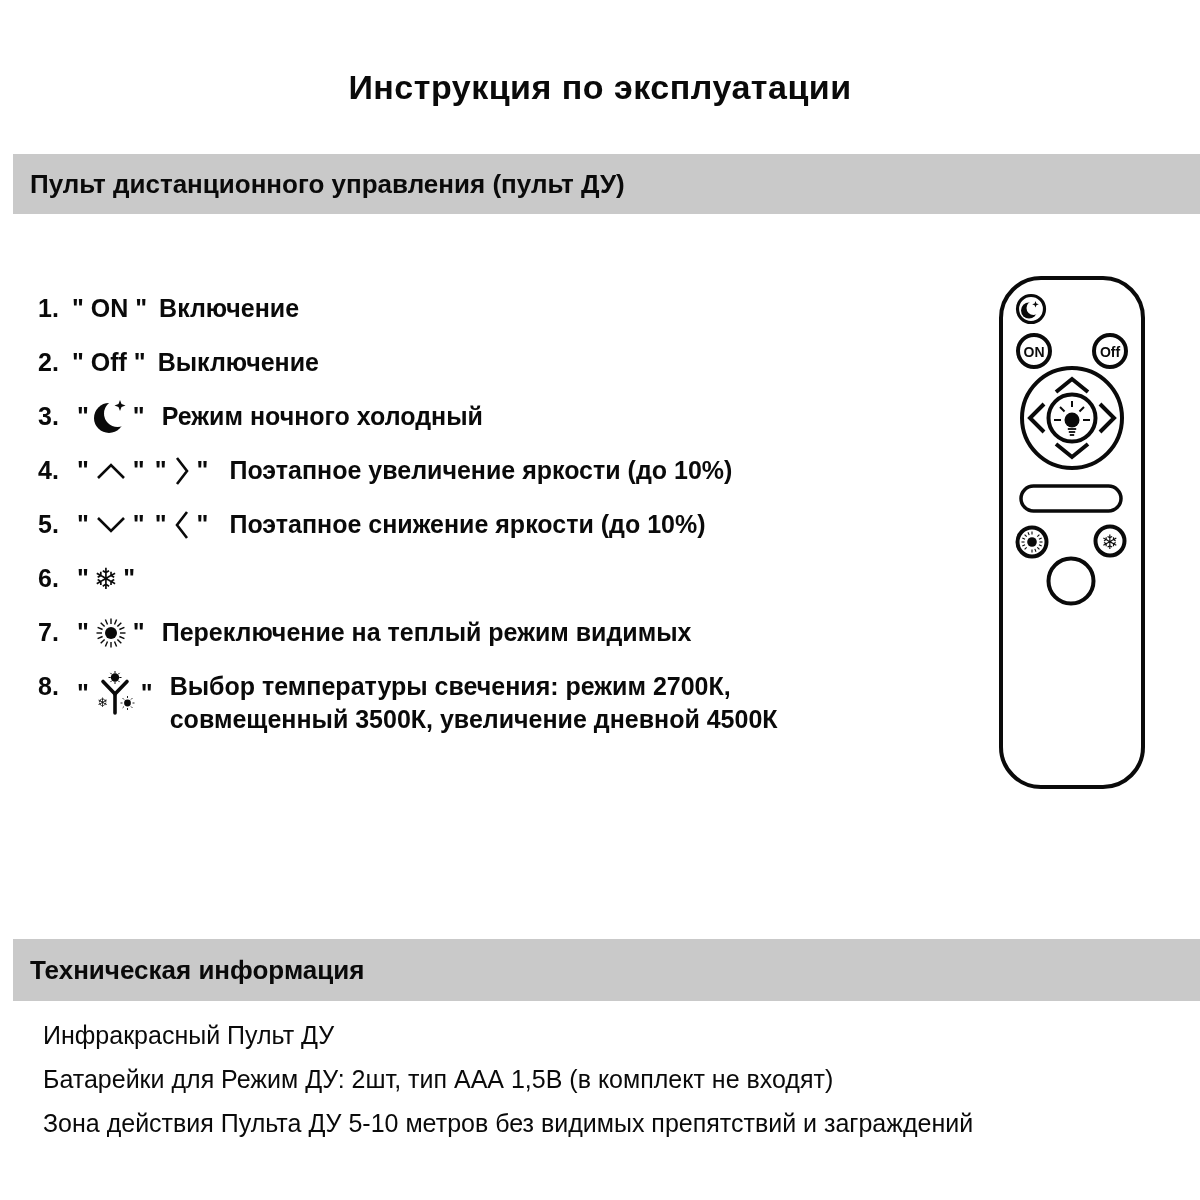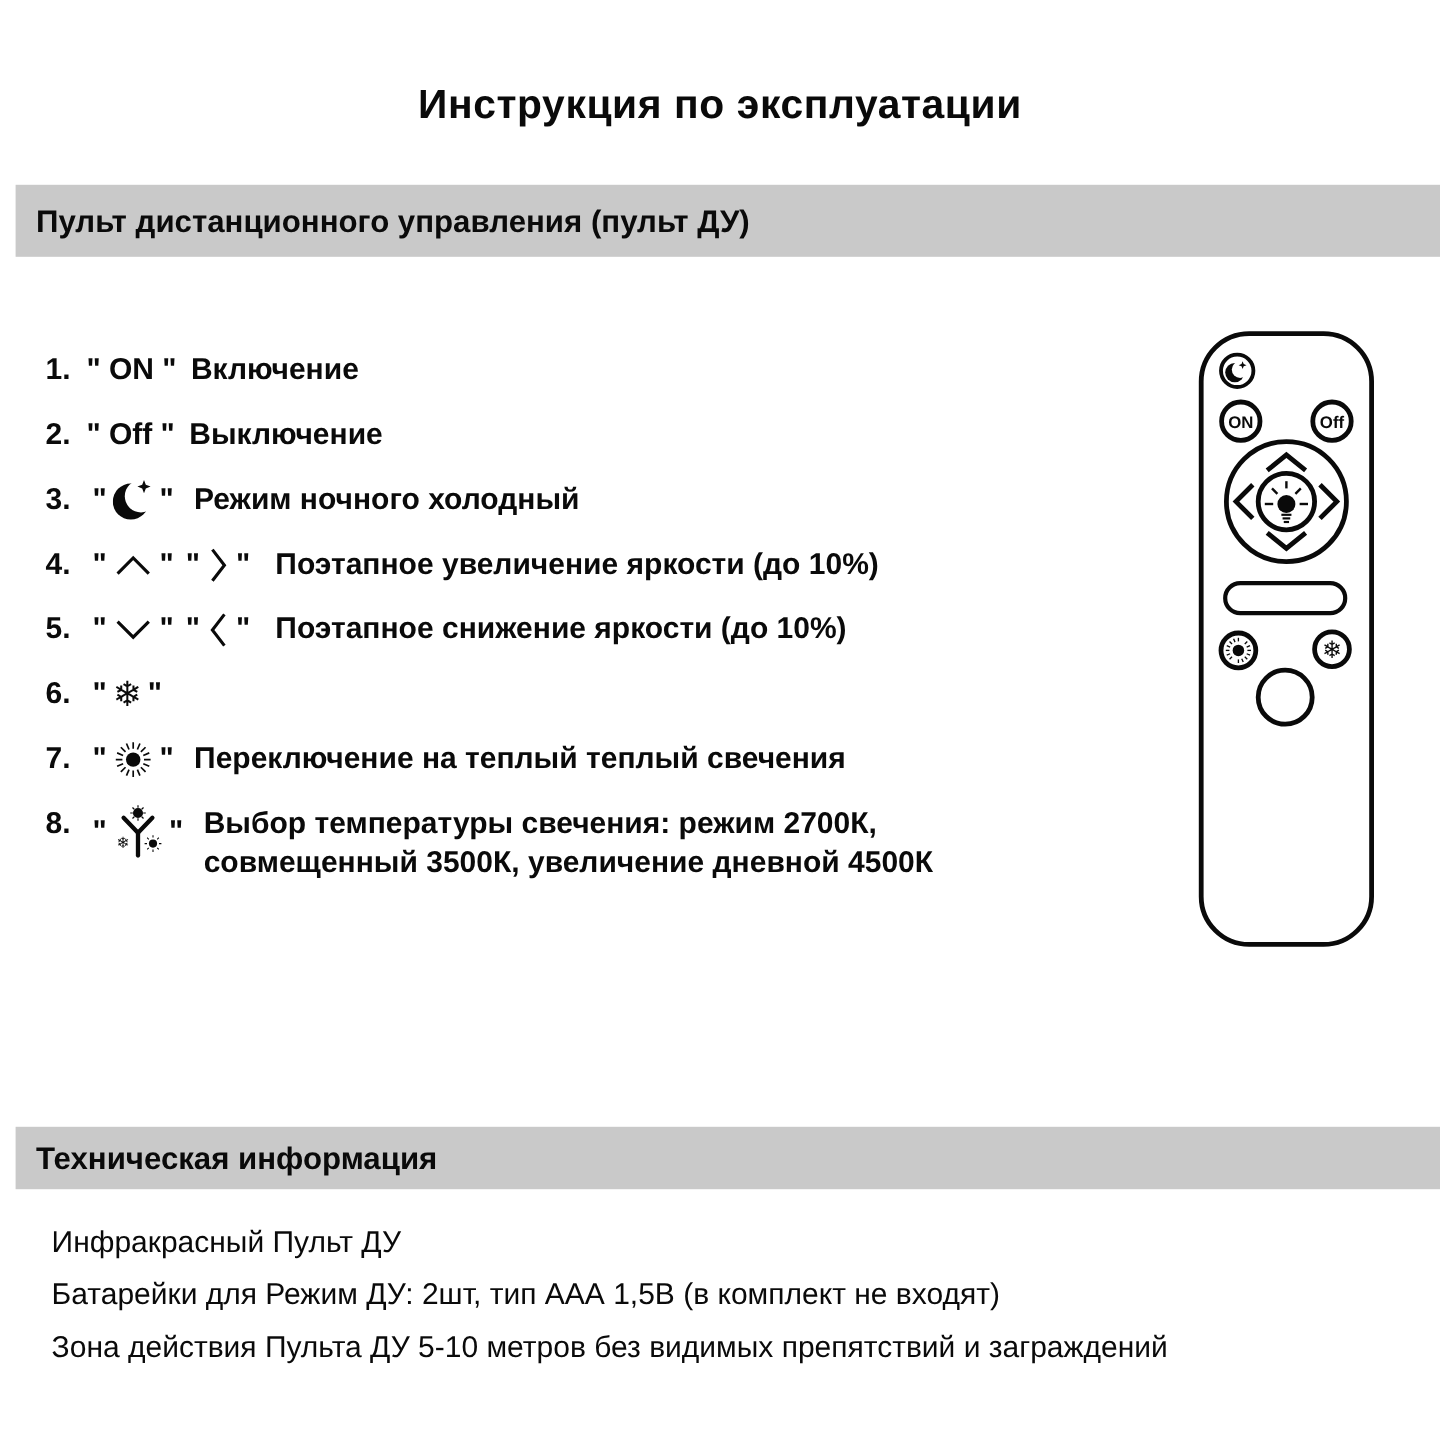--- a/index.html
+++ b/index.html
@@ -11,21 +11,21 @@
   .page-title{
     position:absolute;top:68px;left:0;width:1200px;text-align:center;
     font-size:34px;font-weight:bold;letter-spacing:0.5px;
   }
   .banner{
     position:absolute;left:13px;width:1187px;background:#c9c9c9;
     display:flex;align-items:center;box-sizing:border-box;padding-left:17px;
     font-size:26px;font-weight:bold;
   }
   #banner-remote{top:154px;height:60px;}
-  #banner-tech{top:939px;height:52px;}
+  #banner-tech{top:939px;height:62px;}
   .item-list{position:absolute;left:38px;top:292px;}
   .row{
     display:flex;align-items:center;height:33px;margin-bottom:21px;
     font-size:25px;font-weight:bold;white-space:nowrap;
   }
   .row.tall{height:auto;min-height:33px;align-items:flex-start;}
   .row .num{width:34px;flex:0 0 34px;line-height:33px;}
   .sym{display:flex;align-items:center;margin-right:12px;}
   .sym.wide{margin-right:16px;}
   .q{margin:0 5px;line-height:33px;}
@@ -150,21 +150,21 @@
             <line x1="3.6" y1="22.6" x2="8.6" y2="20.5"></line>
               <line x1="25.4" y1="13.5" x2="30.4" y2="11.4"></line>
             <line x1="11.4" y1="30.4" x2="13.5" y2="25.4"></line>
               <line x1="20.5" y1="8.6" x2="22.6" y2="3.6"></line>
           </g>
           <circle cx="17" cy="17" r="6" fill="#0a0a0a"></circle>
         </svg>
       </span>
       <span class="q">"</span>
     </span>
-    <span class="txt">Переключение на теплый теплый свечения</span>
+    <span class="txt">Переключение на теплый режим видимых</span>
   </div>
 
   <div class="row tall">
     <span class="num">8.</span>
     <span class="sym">
       <span class="q">"</span>
       <span class="icn">
         <svg width="42" height="46" viewBox="0 0 42 46">
           <g stroke="#0a0a0a" stroke-width="3.6" stroke-linecap="round">
             <line x1="21" y1="24" x2="21" y2="43"></line>

